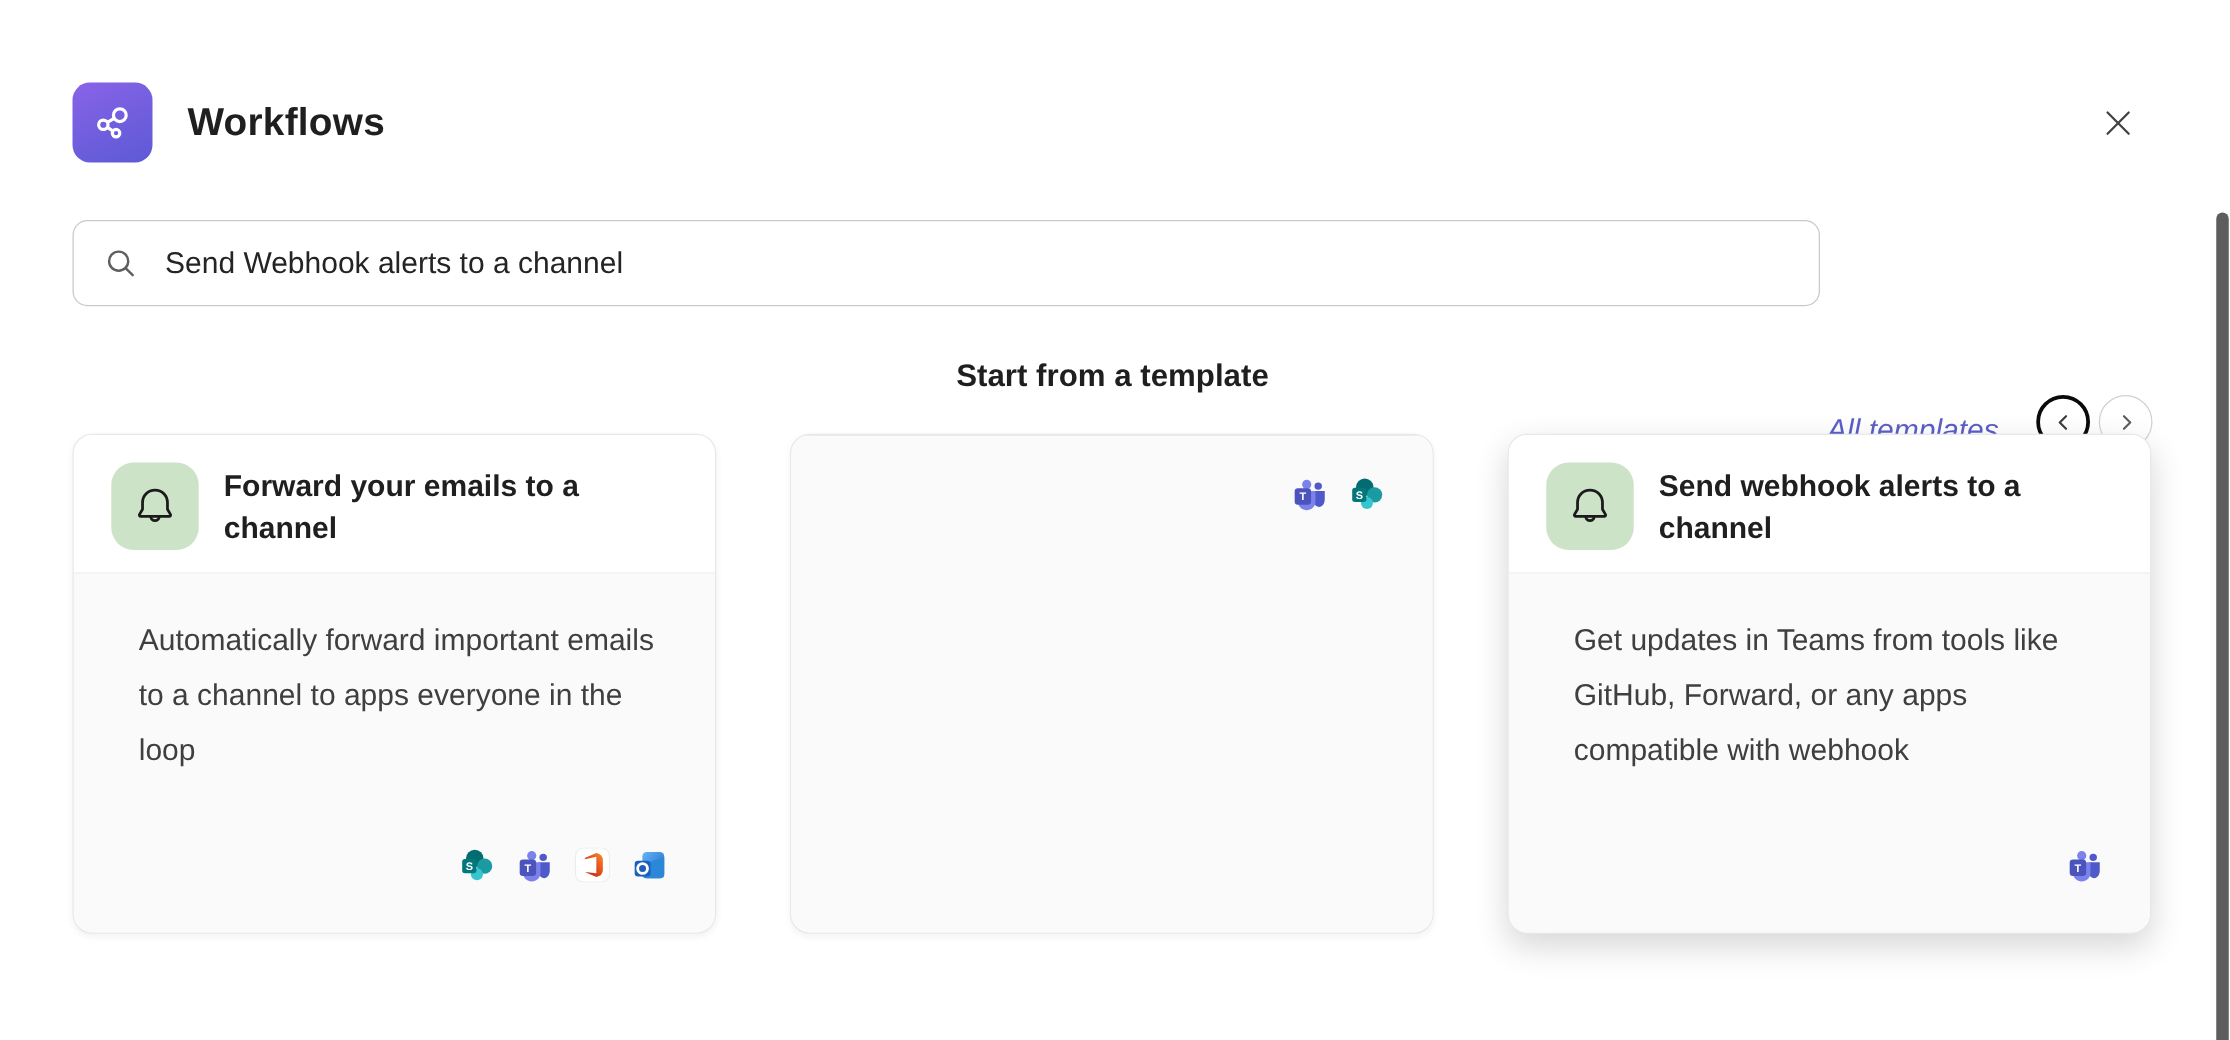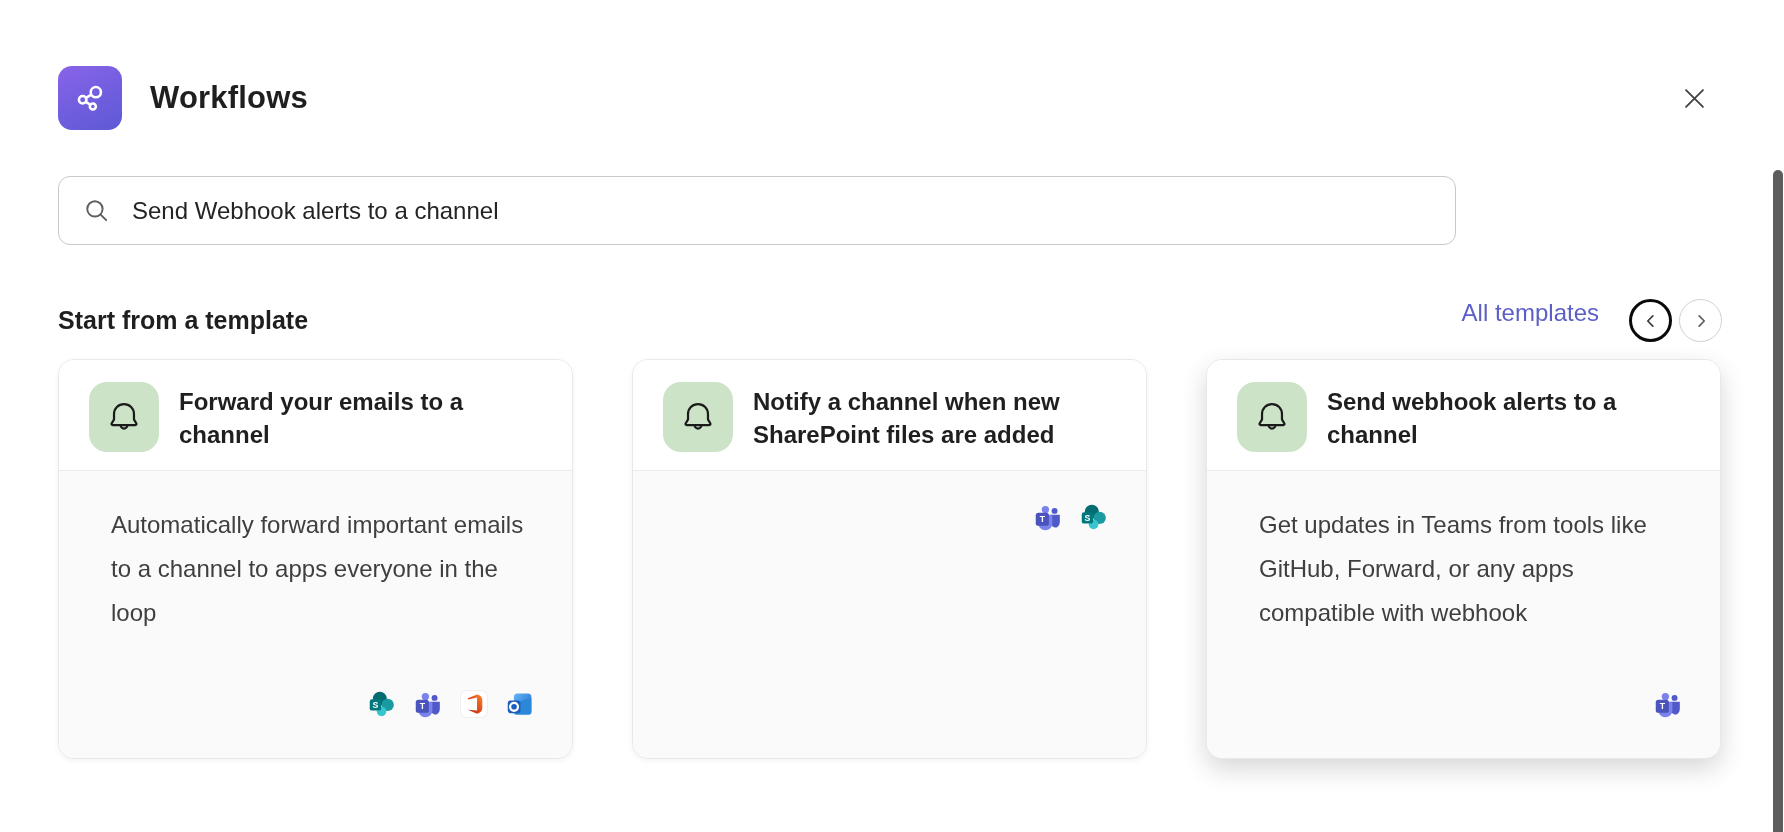--- a/index.html
+++ b/index.html
@@ -33,23 +33,23 @@
     display: flex; align-items: center; padding: 0 24px;
   }
   .search-box .mag { flex: 0 0 auto; display: flex; }
   .search-input {
     border: none; outline: none; background: transparent;
     font-family: "Liberation Sans", sans-serif;
     font-size: 24px; color: #242424; margin-left: 22px; flex: 1; height: 100%;
   }
 
   
-  .section-row { margin-top: 54px; display: flex; align-items: center; height: 43px; }
+  .section-row { margin-top: 42px; display: flex; align-items: center; height: 43px; flex-direction: column; }
   .section-heading { font-size: 25px; font-weight: 700; color: #1f1f1f; }
-  .section-right { margin-left: auto; display: flex; align-items: flex-start; }
+  .section-right { margin-left: auto; display: flex; align-items: flex-end; font-style: italic; }
   .all-templates {
     font-size: 24px; color: #5b5fc7; text-decoration: none; margin-right: 30px; cursor: pointer;
   }
   .nav-btn {
     width: 43px; height: 43px; border-radius: 50%; background: #fff; cursor: pointer;
     display: flex; align-items: center; justify-content: center; padding: 0;
   }
   .nav-btn.prev { border: 3.5px solid #0a0a0a; margin-right: 7px; }
   .nav-btn.next { border: 1.5px solid #d1d1d1; }
 
@@ -189,29 +189,20 @@
             <rect x="9" y="4" width="20" height="24" rx="4" fill="url(#olg1)"></rect>
             <path d="M9 15 L29 9 v16 a3 3 0 0 1 -3 3 H12 a3 3 0 0 1 -3 -3 z" fill="#2B88D8"></path>
             <rect x="2" y="12" width="14.5" height="14.5" rx="3" fill="#1B5EBE"></rect>
             <circle cx="9.2" cy="19.2" r="4.5" fill="none" stroke="#fff" stroke-width="2.6"></circle>
           </svg>
         </div>
       </div>
     </div>
 
     <div class="card">
-      <div class="card-header">
-        <div class="bell-tile">
-          <svg width="38" height="38" viewBox="0 0 24 24" fill="none" stroke="#1b1b1b" stroke-width="1.4" stroke-linejoin="round" stroke-linecap="round">
-            <path d="M12 3.8c3.6 0 6.3 2.8 6.3 6.3v3.4l1.5 2.6c.25.45-.07 1-.6 1H4.8c-.53 0-.85-.55-.6-1l1.5-2.6v-3.4C5.7 6.6 8.4 3.8 12 3.8z"></path>
-            <path d="M9.9 17.2a2.1 2.1 0 0 0 4.2 0"></path>
-          </svg>
-        </div>
-        <div class="card-title">Notify a channel when new SharePoint files are added</div>
-      </div>
       <div class="card-divider"></div>
       <div class="card-body">
         <div class="apps-row">
           <svg width="28" height="28" viewBox="0 0 32 32">
             <circle cx="13" cy="7.5" r="4.2" fill="#7B83EB"></circle>
             <circle cx="23.5" cy="9" r="3.4" fill="#5059C9"></circle>
             <path d="M19.5 13.5h10v7.5c0 3.9-2.2 7-5.2 7-2.2 0-4-1.6-4.8-4z" fill="#5059C9"></path>
             <path d="M5 13.5h16v9.5c0 4.4-3.6 8-8 8s-8-3.6-8-8z" fill="#7B83EB"></path>
             <rect x="2" y="11" width="15" height="15" rx="3" fill="#4B53BC"></rect>
             <text x="9.5" y="22" font-size="10" font-weight="bold" fill="#fff" text-anchor="middle" font-family="Liberation Sans, sans-serif">T</text>

